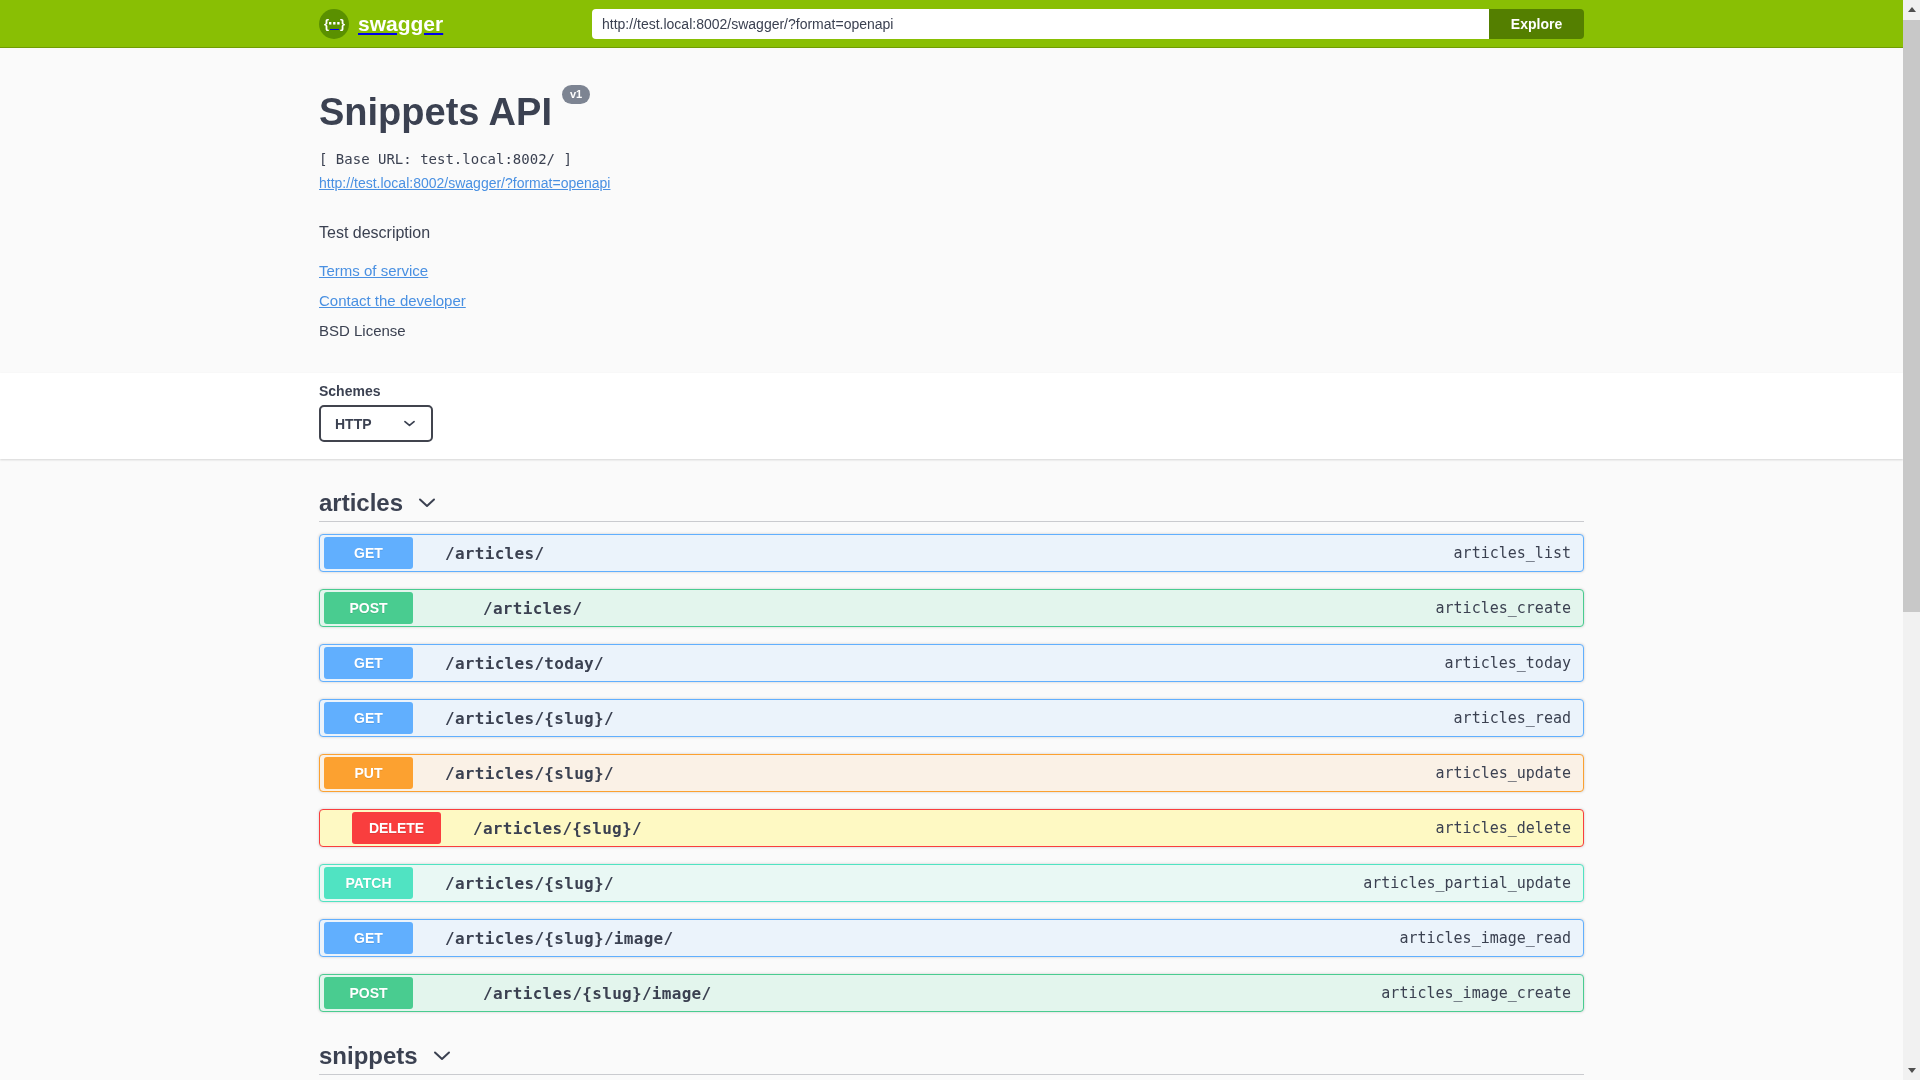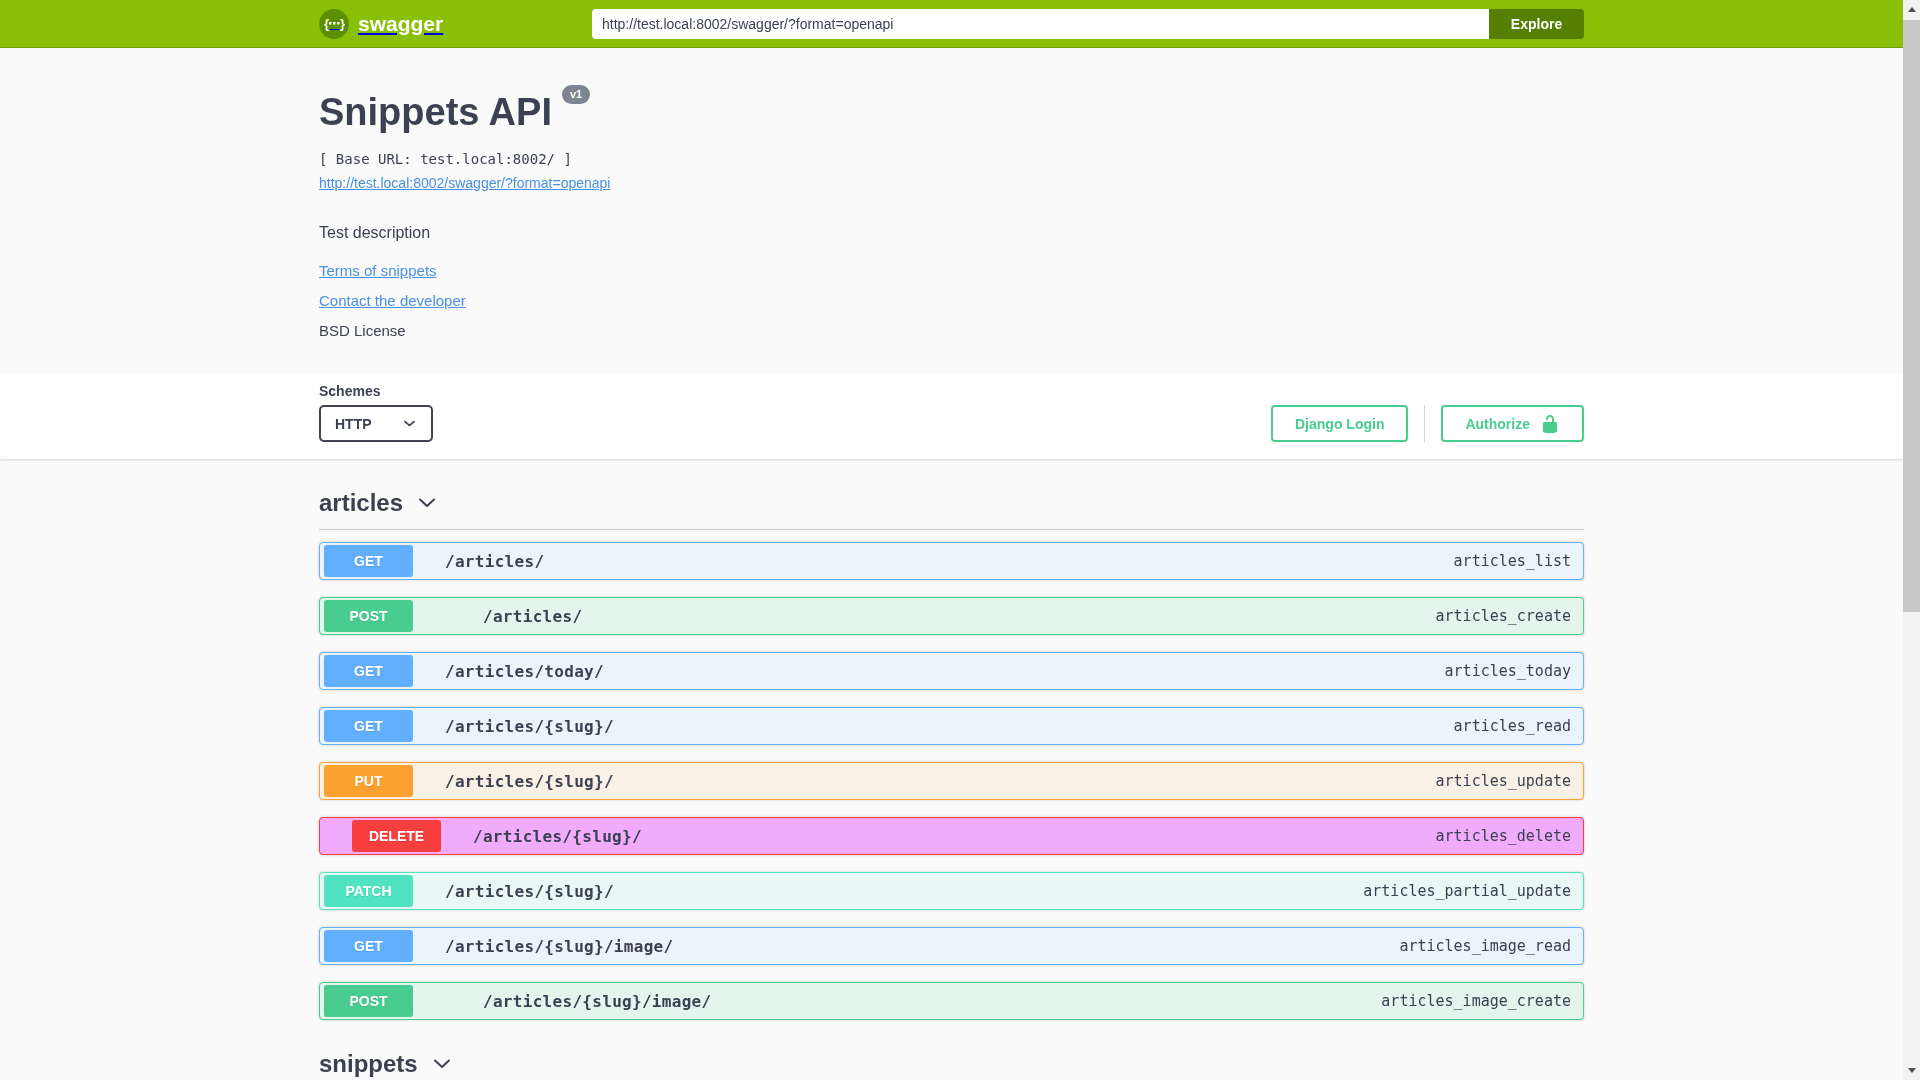--- a/index.html
+++ b/index.html
@@ -64,21 +64,21 @@
   .btn {
     height:37px; border:2px solid #49cc90; border-radius:4px; background:transparent;
     color:#49cc90; font-family:inherit; font-size:14px; font-weight:bold;
     padding:0 22px; cursor:pointer; display:flex; align-items:center; gap:10px;
   }
   .auth-divider { width:1px; height:37px; background:#d5d5d5; margin:0 16px; }
 
   
   .opblock-tag {
     display:flex; align-items:center; gap:14px; margin-top:30px;
-    padding-bottom:12px; border-bottom:1px solid rgba(59,65,81,.25);
+    padding-bottom:4px; border-bottom:1px solid rgba(59,65,81,.25);
   }
   .opblock-tag h3 { font-size:24px; font-weight:bold; color:#3b4151; }
   .operations-list { padding-top:12px; }
   .opblock {
     height:38px; display:flex; align-items:center; padding:0 12px 0 4px;
     border:1px solid; border-radius:4px; margin-bottom:17px;
     box-shadow:0 0 3px rgba(0,0,0,.19); cursor:pointer;
   }
   .opblock-summary-method {
     width:89px; padding:8px 0; text-align:center; border-radius:3px;
@@ -92,21 +92,21 @@
   .opblock-opid {
     margin-left:auto; font-family:"DejaVu Sans Mono","Liberation Mono",monospace;
     font-size:15px; color:#3b4151;
   }
   .opblock-get    { border-color:#61affe; background:#ebf3fb; }
   .opblock-get    .opblock-summary-method { background:#61affe; }
   .opblock-post   { border-color:#49cc90; background:#e3f5ed;gap:38px; }
   .opblock-post   .opblock-summary-method { background:#49cc90; }
   .opblock-put    { border-color:#fca130; background:#faf1e6; }
   .opblock-put    .opblock-summary-method { background:#fca130; }
-  .opblock-delete { border-color:#f93e3e; background:#f0abfc;padding-left:32px; }
+  .opblock-delete { border-color:#f93e3e; background:#fef9c3;padding-left:32px; }
   .opblock-delete .opblock-summary-method { background:#f93e3e; }
   .opblock-patch  { border-color:#50e3c2; background:#e9f8f4; }
   .opblock-patch  .opblock-summary-method { background:#50e3c2; }
 
   
   .scrollbar { position:absolute; top:0; right:0; width:17px; height:1080px; background:#f1f1f1; }
   .scroll-arrow { position:absolute; left:0; width:17px; height:17px; display:flex; align-items:center; justify-content:center; }
   .scroll-arrow.up { top:1px; }
   .scroll-arrow.down { bottom:1px; }
   .arrow-glyph { width:0; height:0; border-left:4px solid transparent; border-right:4px solid transparent; }
@@ -131,51 +131,39 @@
       </div>
     </div>
   </header>
 
   <section class="info-section">
     <div class="wrapper">
       <h1 class="api-title"><span>Snippets API</span><span class="version-badge">v1</span></h1>
       <div class="base-url">[ Base URL: test.local:8002/ ]</div>
       <a class="spec-link" href="#">http://test.local:8002/swagger/?format=openapi</a>
       <div class="description">Test description</div>
-      <a class="info-link" href="#">Terms of snippets</a>
+      <a class="info-link" href="#">Terms of service</a>
       <a class="info-link" href="#">Contact the developer</a>
       <div class="license">BSD License</div>
     </div>
   </section>
 
   <section class="scheme-container">
     <div class="wrapper">
       <div class="schemes-block">
         <label class="schemes-label">Schemes</label>
         <span class="select-wrap">
           <select class="scheme-select">
             <option>HTTP</option>
           </select>
           <svg class="select-chevron" width="13" height="13" viewBox="0 0 20 20">
             <path d="M3 7 l7 6 7-6" fill="none" stroke="#3b4151" stroke-width="2.6" stroke-linecap="round" stroke-linejoin="round"></path>
           </svg>
         </span>
       </div>
-      <div class="auth-wrapper">
-        <button class="btn">
-            <span>Django Login</span>
-          </button>
-        <div class="auth-divider"></div>
-        <button class="btn">
-          <span>Authorize</span>
-          <svg width="20" height="20" viewBox="0 0 20 20" fill="#49cc90">
-            <path d="M15.8 8H14V5.6C14 2.703 12.665 1 10 1 7.334 1 6 2.703 6 5.6V6h2v-.801C8 3.754 8.797 3 10 3c1.203 0 2 .754 2 2.199V8H4c-.553 0-1 .646-1 1.199V17c0 .549.428 1.139.951 1.307l1.197.387C5.672 18.861 6.55 19 7.1 19h5.8c.549 0 1.428-.139 1.951-.307l1.196-.387c.524-.167.953-.757.953-1.306V9.199C17 8.646 16.352 8 15.8 8z"></path>
-          </svg>
-        </button>
-      </div>
     </div>
   </section>
 
   <div class="wrapper" id="ops-root">
   <section>
     <div class="opblock-tag">
       <h3>articles</h3>
       <svg width="20" height="20" viewBox="0 0 20 20">
         <path d="M3 6.5 l7 6.5 7-6.5" fill="none" stroke="#3b4151" stroke-width="2" stroke-linecap="round" stroke-linejoin="round"></path>
       </svg>

